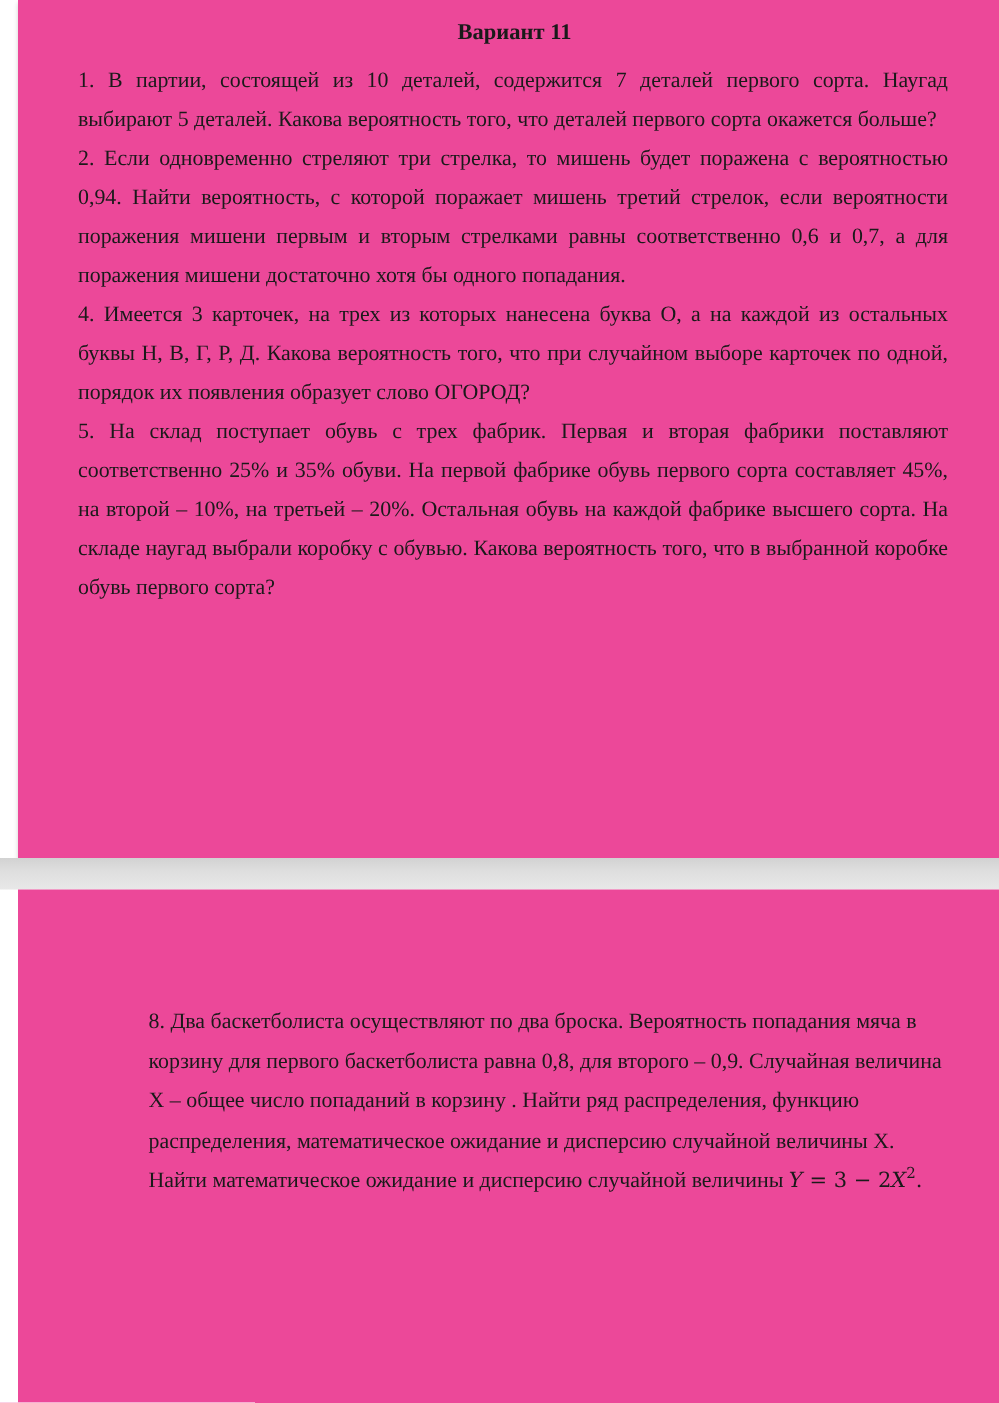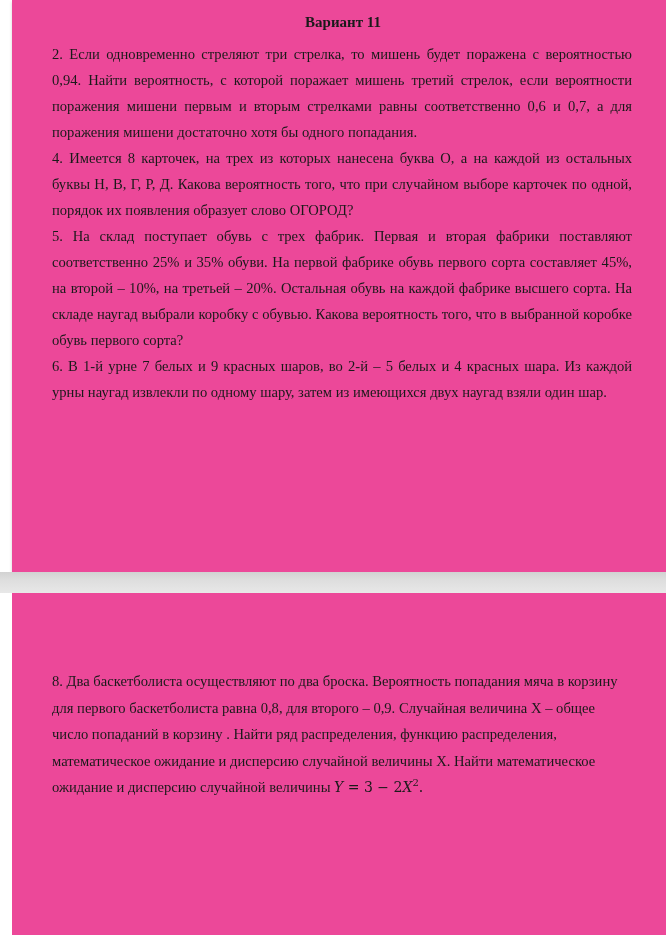--- a/index.html
+++ b/index.html
@@ -68,40 +68,41 @@
       line-height: 26.5px;
     }
     .para {
       margin: 0;
     }
     .para.j {
       text-align: justify;
     }
     .para.spaced {
       margin-top: 11px;
+      margin-left: 47px;
     }
     .math {
       font-family: "DejaVu Serif", "Liberation Serif", serif;
       font-size: 14px;
     }
     .math i {
       font-style: italic;
     }
     sup { font-size: 10px; line-height: 0; }
   </style>
 </head>
 <body>
 
 <div class="page" id="page1">
   <div class="title">Вариант 11</div>
   <div class="body1">
+    <p class="para j">1. В партии, состоящей из 10 деталей, содержится 7 деталей первого сорта. Наугад выбирают 5 деталей. Какова вероятность того, что деталей первого сорта окажется больше?</p>
     <p class="para j">2. Если одновременно стреляют три стрелка, то мишень будет поражена с вероятностью 0,94. Найти вероятность, с которой поражает мишень третий стрелок, если вероятности поражения мишени первым и вторым стрелками равны соответственно 0,6 и 0,7, а для поражения мишени достаточно хотя бы одного попадания.</p>
-    <p class="para j">4. Имеется 8 карточек, на трех из которых нанесена буква О, а на каждой из остальных буквы Н, В, Г, Р, Д. Какова вероятность того, что при случайном выборе карточек по одной, порядок их появления образует слово ОГОРОД?</p>
+    <p class="para j">4. Имеется 3 карточек, на трех из которых нанесена буква О, а на каждой из остальных буквы Н, В, Г, Р, Д. Какова вероятность того, что при случайном выборе карточек по одной, порядок их появления образует слово ОГОРОД?</p>
     <p class="para j">5. На склад поступает обувь с трех фабрик. Первая и вторая фабрики поставляют соответственно 25% и 35% обуви. На первой фабрике обувь первого сорта составляет 45%, на второй – 10%, на третьей – 20%. Остальная обувь на каждой фабрике высшего сорта. На складе  наугад выбрали коробку с обувью.  Какова вероятность того, что в выбранной коробке обувь первого сорта?</p>
-    <p class="para j">6. В 1-й урне 7 белых и 9 красных шаров, во 2-й – 5 белых и 4 красных шара. Из каждой урны наугад извлекли по одному шару, затем из имеющихся двух наугад взяли один шар.</p>
   </div>
 </div>
 
 <div class="gap"></div>
 
 <div class="page" id="page2">
   <div class="body2">
     <p class="para spaced"><span>8. Два баскетболиста осуществляют по два броска. Вероятность попадания мяча в корзину для первого баскетболиста равна 0,8, для второго – 0,9. Случайная величина X –  общее число попаданий в корзину . Найти ряд распределения, функцию распределения, математическое ожидание и дисперсию случайной величины X. Найти математическое ожидание и дисперсию случайной величины </span><span class="math"><i>Y</i><span> = 3 − 2</span><i>X</i><sup>2</sup><span>.</span></span></p>
   </div>
 </div>

